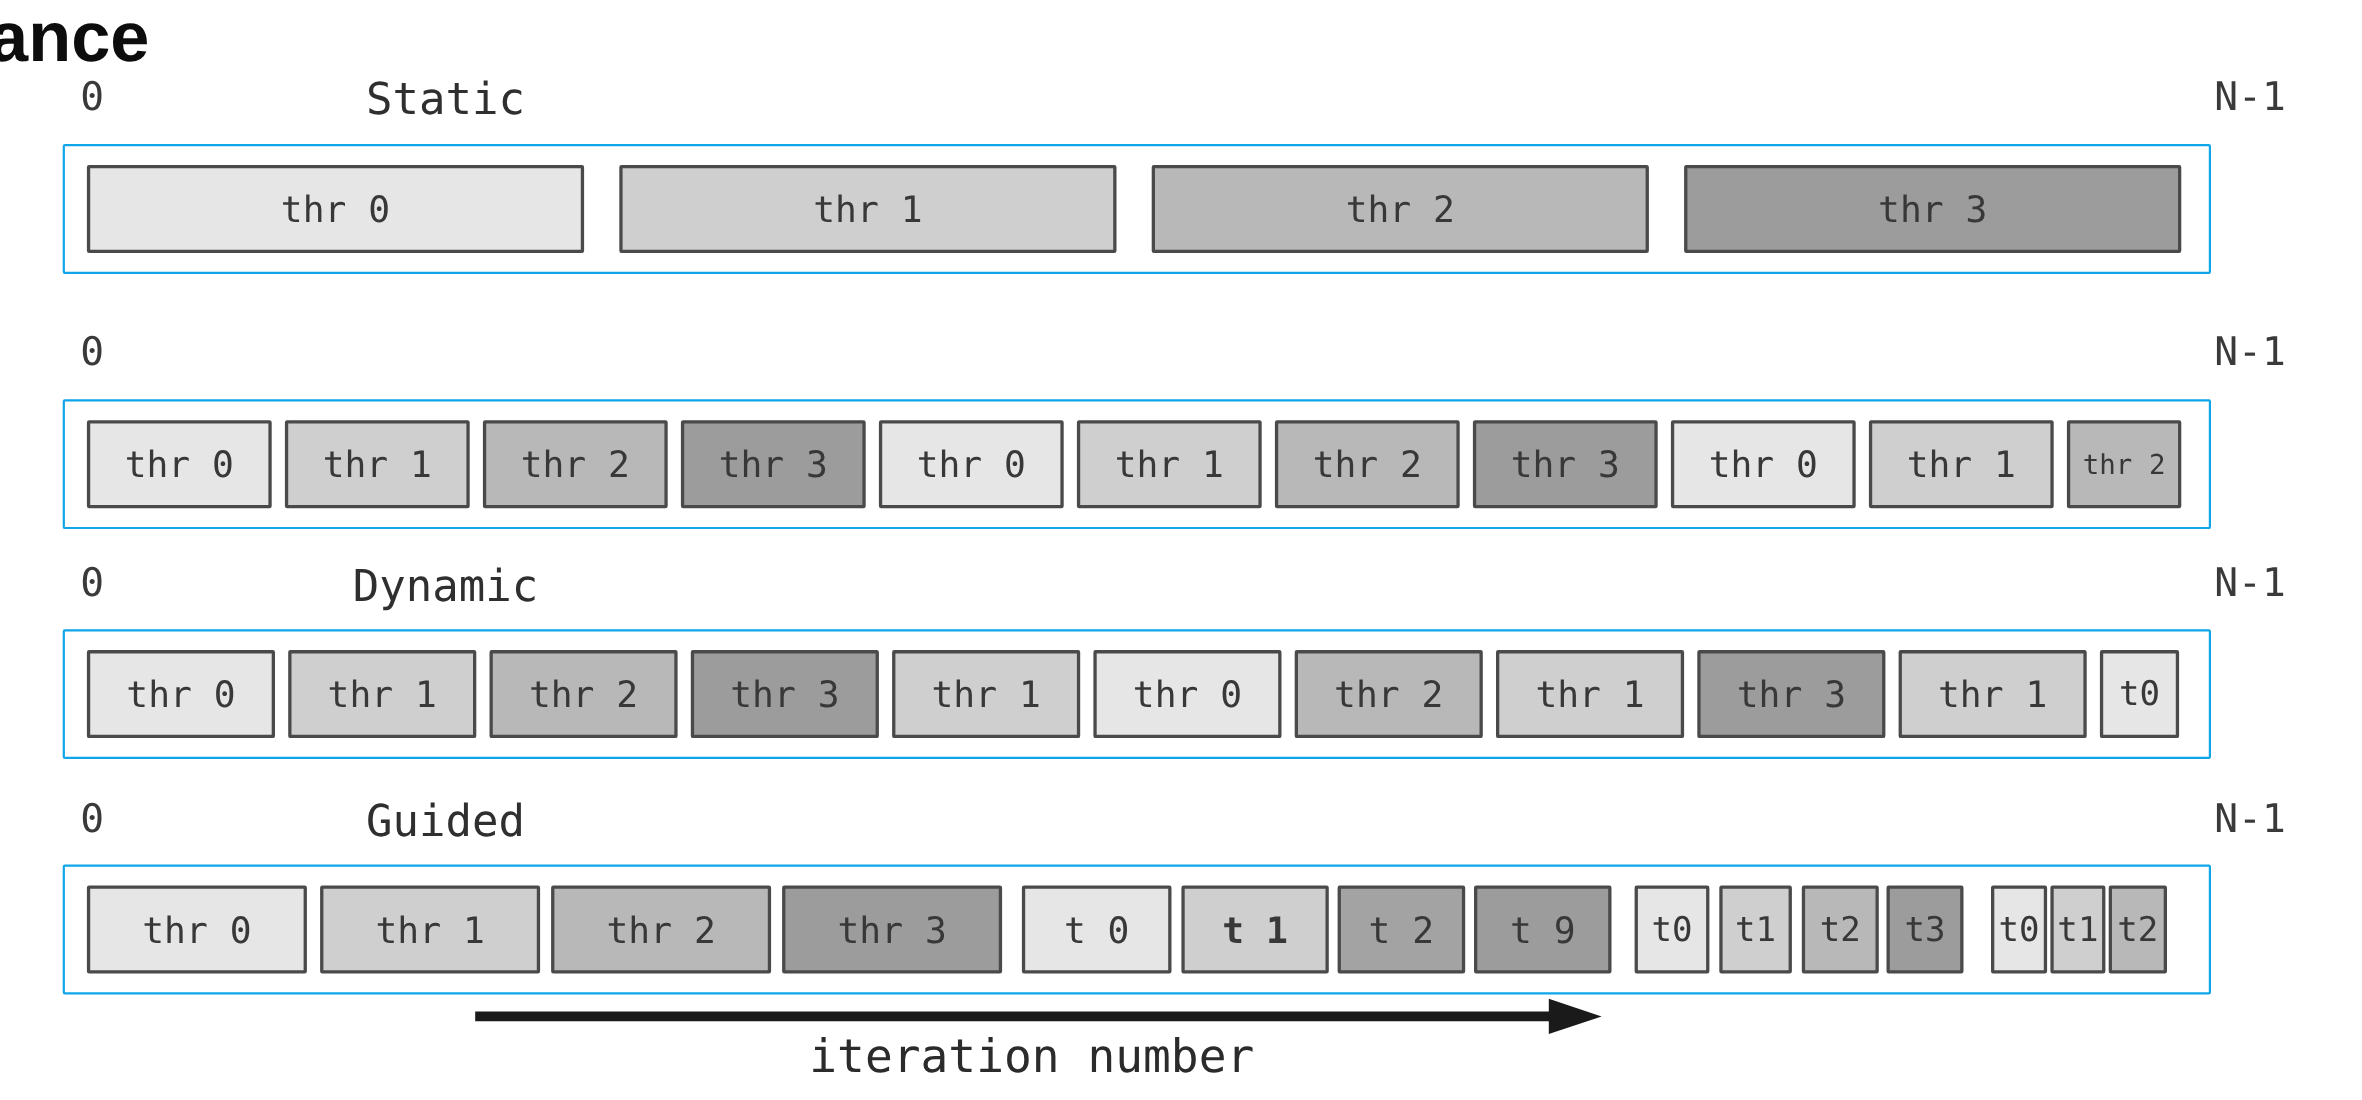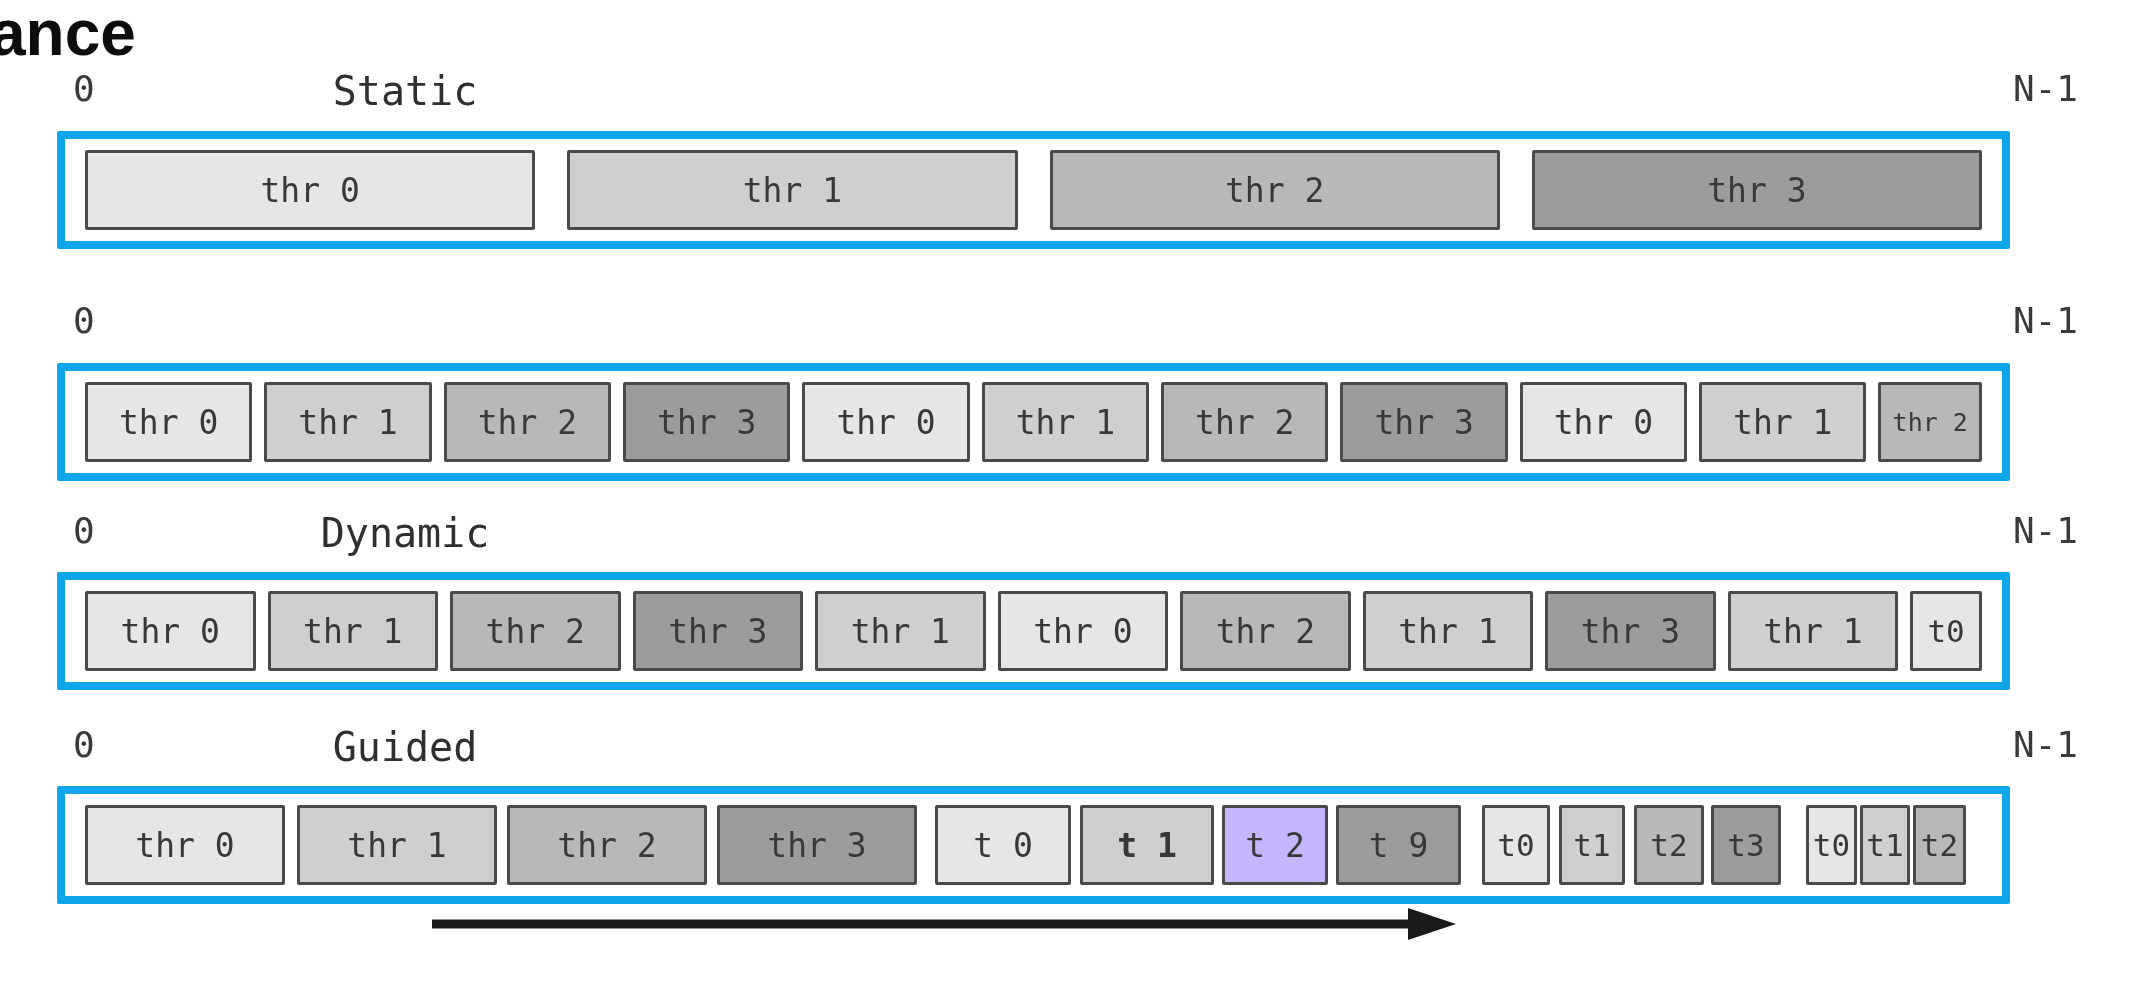--- a/index.html
+++ b/index.html
@@ -18,21 +18,21 @@
     color:#0d0d0d;
   }
   .row-group{position:absolute;left:57px;width:1953px;}
   .row-labels{position:relative;height:48px;font-size:36px;color:#3a3a3a;}
   .lab-start{position:absolute;left:16px;top:0;}
   .lab-title{position:absolute;left:348px;top:0;transform:translateX(-50%);font-size:40px;color:#2f2f2f;white-space:nowrap;}
   .lab-end{position:absolute;right:-68px;top:0;margin-left:27px;}
   .track{
     box-sizing:border-box;
     height:118px;width:100%;
-    border:8px solid #0ea5e9;background:#ffffff;
+    border:2px solid #0ea5e9;background:#ffffff;
     display:flex;align-items:center;
     padding:0 20px;
     border-radius:2px;
   }
   .cell{
     box-sizing:border-box;
     height:80px;
     border:3px solid #4a4a4a;border-radius:2px;
     display:flex;align-items:center;justify-content:center;
     font-size:33px;color:#383838;
@@ -120,32 +120,33 @@
       <span class="lab-title">Guided</span>
       <span class="lab-end">N-1</span>
     </div>
     <div class="track">
         <div class="cell size-n" style="width: 200px; background: rgb(230, 230, 230);">thr 0</div>
         <div class="cell size-n" style="width: 200px; margin-left: 12px; background: rgb(207, 207, 207);">thr 1</div>
         <div class="cell size-n" style="width: 200px; margin-left: 10px; background: rgb(184, 184, 184);">thr 2</div>
         <div class="cell size-n" style="width: 200px; margin-left: 10px; background: rgb(156, 156, 156);">thr 3</div>
         <div class="cell size-n" style="width: 136px; margin-left: 18px; background: rgb(230, 230, 230);">t 0</div>
         <div class="cell size-n" style="width: 134px; margin-left: 9px; background: rgb(207, 207, 207); font-weight: bold;">t 1</div>
-        <div class="cell size-n" style="width: 106px; margin-left: 8px; background: #c4b5fd;">t 2</div>
+        <div class="cell size-n" style="width: 116px; margin-left: 8px; background: #a3a3a3;">t 2</div>
         <div class="cell size-n" style="width: 125px; margin-left: 8px; background: rgb(156, 156, 156);">t 9</div>
         <div class="cell size-t" style="width: 68px; margin-left: 21px; background: rgb(230, 230, 230);">t0</div>
         <div class="cell size-t" style="width: 66px; margin-left: 9px; background: rgb(207, 207, 207);">t1</div>
         <div class="cell size-t" style="width: 70px; margin-left: 9px; background: rgb(184, 184, 184);">t2</div>
         <div class="cell size-t" style="width: 70px; margin-left: 7px; background: rgb(156, 156, 156);">t3</div>
         <div class="cell size-t" style="width: 51px; margin-left: 25px; background: rgb(230, 230, 230);">t0</div>
         <div class="cell size-t" style="width: 50px; margin-left: 3px; background: rgb(207, 207, 207);">t1</div>
         <div class="cell size-t" style="width: 53px; margin-left: 3px; background: rgb(184, 184, 184);">t2</div>
       </div>
   </div>
 
   <div class="arrow-wrap">
     <svg width="1030" height="44" viewBox="0 0 1030 44" xmlns="http://www.w3.org/2000/svg">
       <line x1="4" y1="22" x2="985" y2="22" stroke="#1a1a1a" stroke-width="9"></line>
       <polygon points="980,6 1028,22 980,38" fill="#1a1a1a"></polygon>
     </svg>
   </div>
+  <div class="arrow-label">iteration number</div>
 
 </div>
 
 </body></html>

